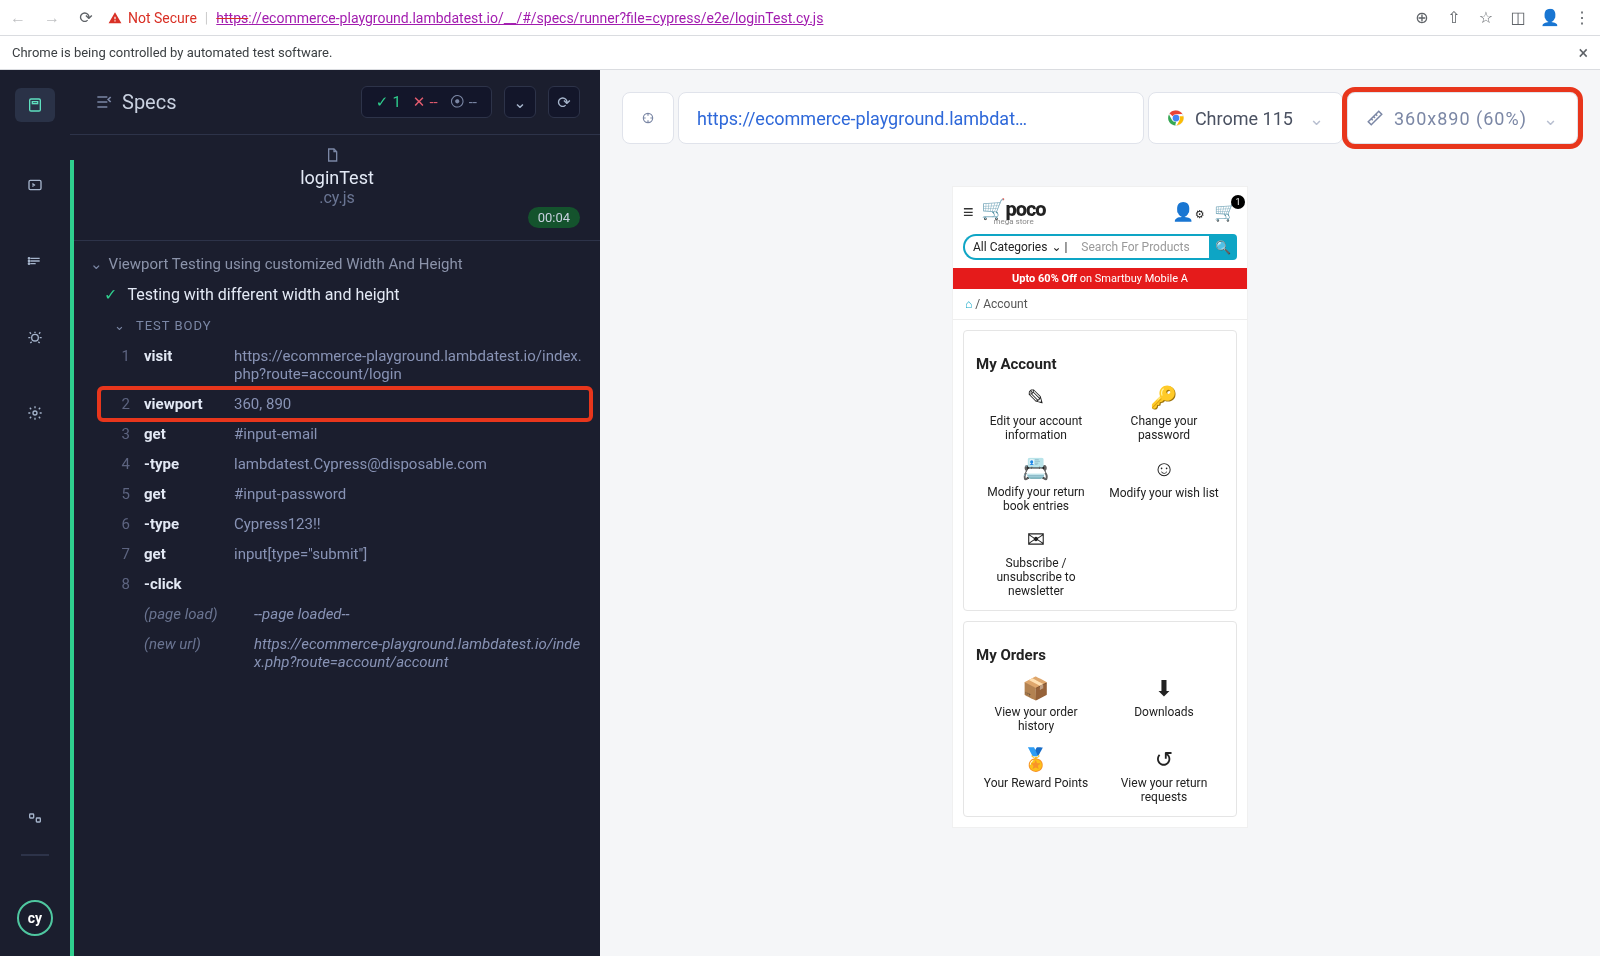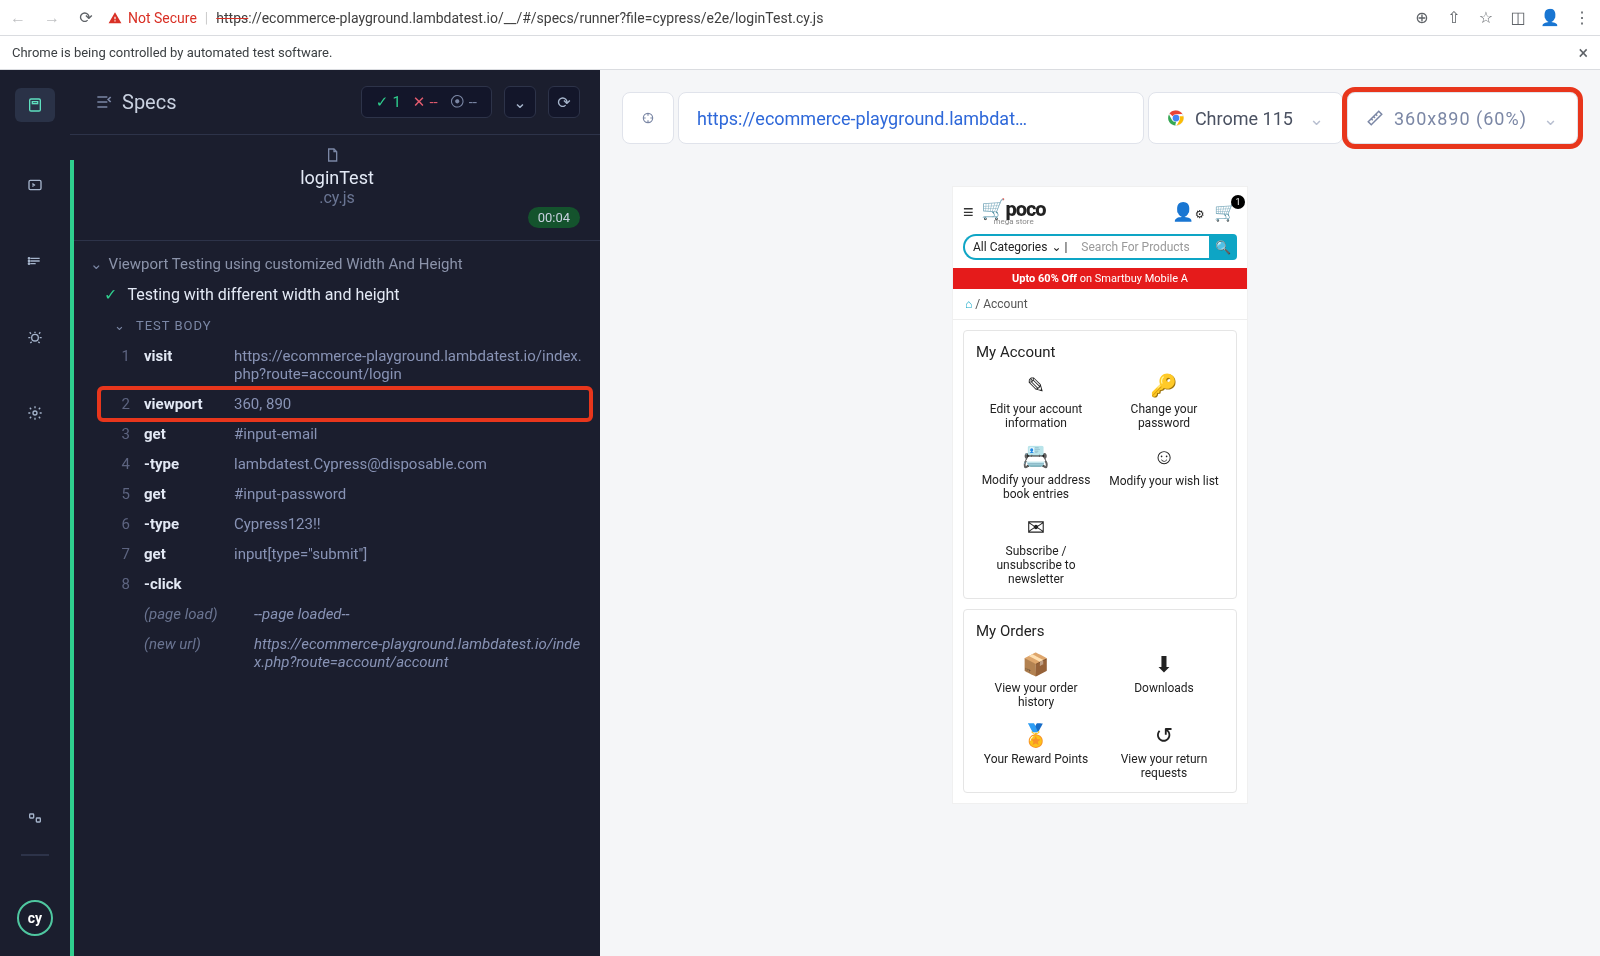--- a/index.html
+++ b/index.html
@@ -6,21 +6,21 @@
 body { width: 1600px; height: 956px; overflow: hidden; background: #fff; }
 
 
 .browser-bar { height: 36px; display: flex; align-items: center; padding: 0 10px; border-bottom: 1px solid #dadce0; gap: 14px; background: #fff; }
 .bb-left { display: flex; gap: 18px; align-items: center; }
 .bb-icon { width: 16px; height: 16px; color: #5f6368; display:flex; align-items:center; justify-content:center; }
 .bb-icon.disabled { opacity: .4; }
 .url-box { flex: 1; display:flex; align-items:center; gap:8px; font-size:14px; color:#5f6368; }
 .not-secure { color:#d93025; font-size:14px; display:flex; align-items:center; gap:6px;}
 .sep { color:#ccc; }
-.url-text { color:#404040; }
+.url-text { color:#a21caf;text-decoration:underline; }
 .url-strike { text-decoration: line-through; text-decoration-color: #d93025; }
 .bb-right { display:flex; gap:16px; align-items:center; }
 
 
 .infobar { height: 34px; display:flex; align-items:center; justify-content:space-between; padding: 0 12px; border-bottom: 1px solid #dadce0; font-size: 13px; color:#3c4043; background:#fff;}
 .close-x { font-size: 18px; color:#5f6368; cursor:pointer; }
 
 
 .main { display:flex; height: calc(956px - 70px); }
 
@@ -90,21 +90,21 @@
 .cat-dd { border:2px solid #0ea5c5; border-right:none; border-radius: 16px 0 0 16px; padding:4px 8px; font-size:12px; background:#fff; display:flex; align-items:center; gap:4px;}
 .search-inp { border:2px solid #0ea5c5; border-left:none; border-right:none; flex:1; font-size:12px; padding:4px 6px; color:#999;}
 .search-btn { background:#0ea5c5; color:#fff; width:28px; display:flex; align-items:center; justify-content:center; border-radius:0 4px 4px 0;}
 
 .promo { background:#e51b1b; color:#fff; text-align:center; font-size:11px; padding:4px;}
 .promo b { font-weight:700;}
 .breadcrumb { padding:8px 12px; font-size:12px; color:#555; border-bottom:1px solid #eee;}
 .bc-home { color:#0ea5c5;}
 
 .card { margin:10px; border:1px solid #e5e5e5; border-radius:4px; padding: 12px;}
-.card h3 { font-size:15px; font-weight:400; margin-bottom:12px;}
+.card h3 { font-size:15px; font-weight:700; margin-bottom:12px;margin-top:12px;}
 .grid2 { display:grid; grid-template-columns: 1fr 1fr; gap: 14px 8px;}
 .gitem { display:flex; flex-direction:column; align-items:center; text-align:center; font-size:12px;}
 .gicon { font-size:22px; margin-bottom:4px;}
 
 svg { width:1em; height:1em; }
 </style>
 </head>
 <body>
 
 <div class="browser-bar">
@@ -337,21 +337,21 @@
               <div class="gitem">
                 <div class="gicon">✎</div>
                 <div>Edit your account information</div>
               </div>
               <div class="gitem">
                 <div class="gicon">🔑</div>
                 <div>Change your password</div>
               </div>
               <div class="gitem">
                 <div class="gicon">📇</div>
-                <div>Modify your address book entries</div>
+                <div>Modify your return book entries</div>
               </div>
               <div class="gitem">
                 <div class="gicon">☺</div>
                 <div>Modify your wish list</div>
               </div>
               <div class="gitem">
                 <div class="gicon">✉</div>
                 <div>Subscribe / unsubscribe to newsletter</div>
               </div>
             </div>

